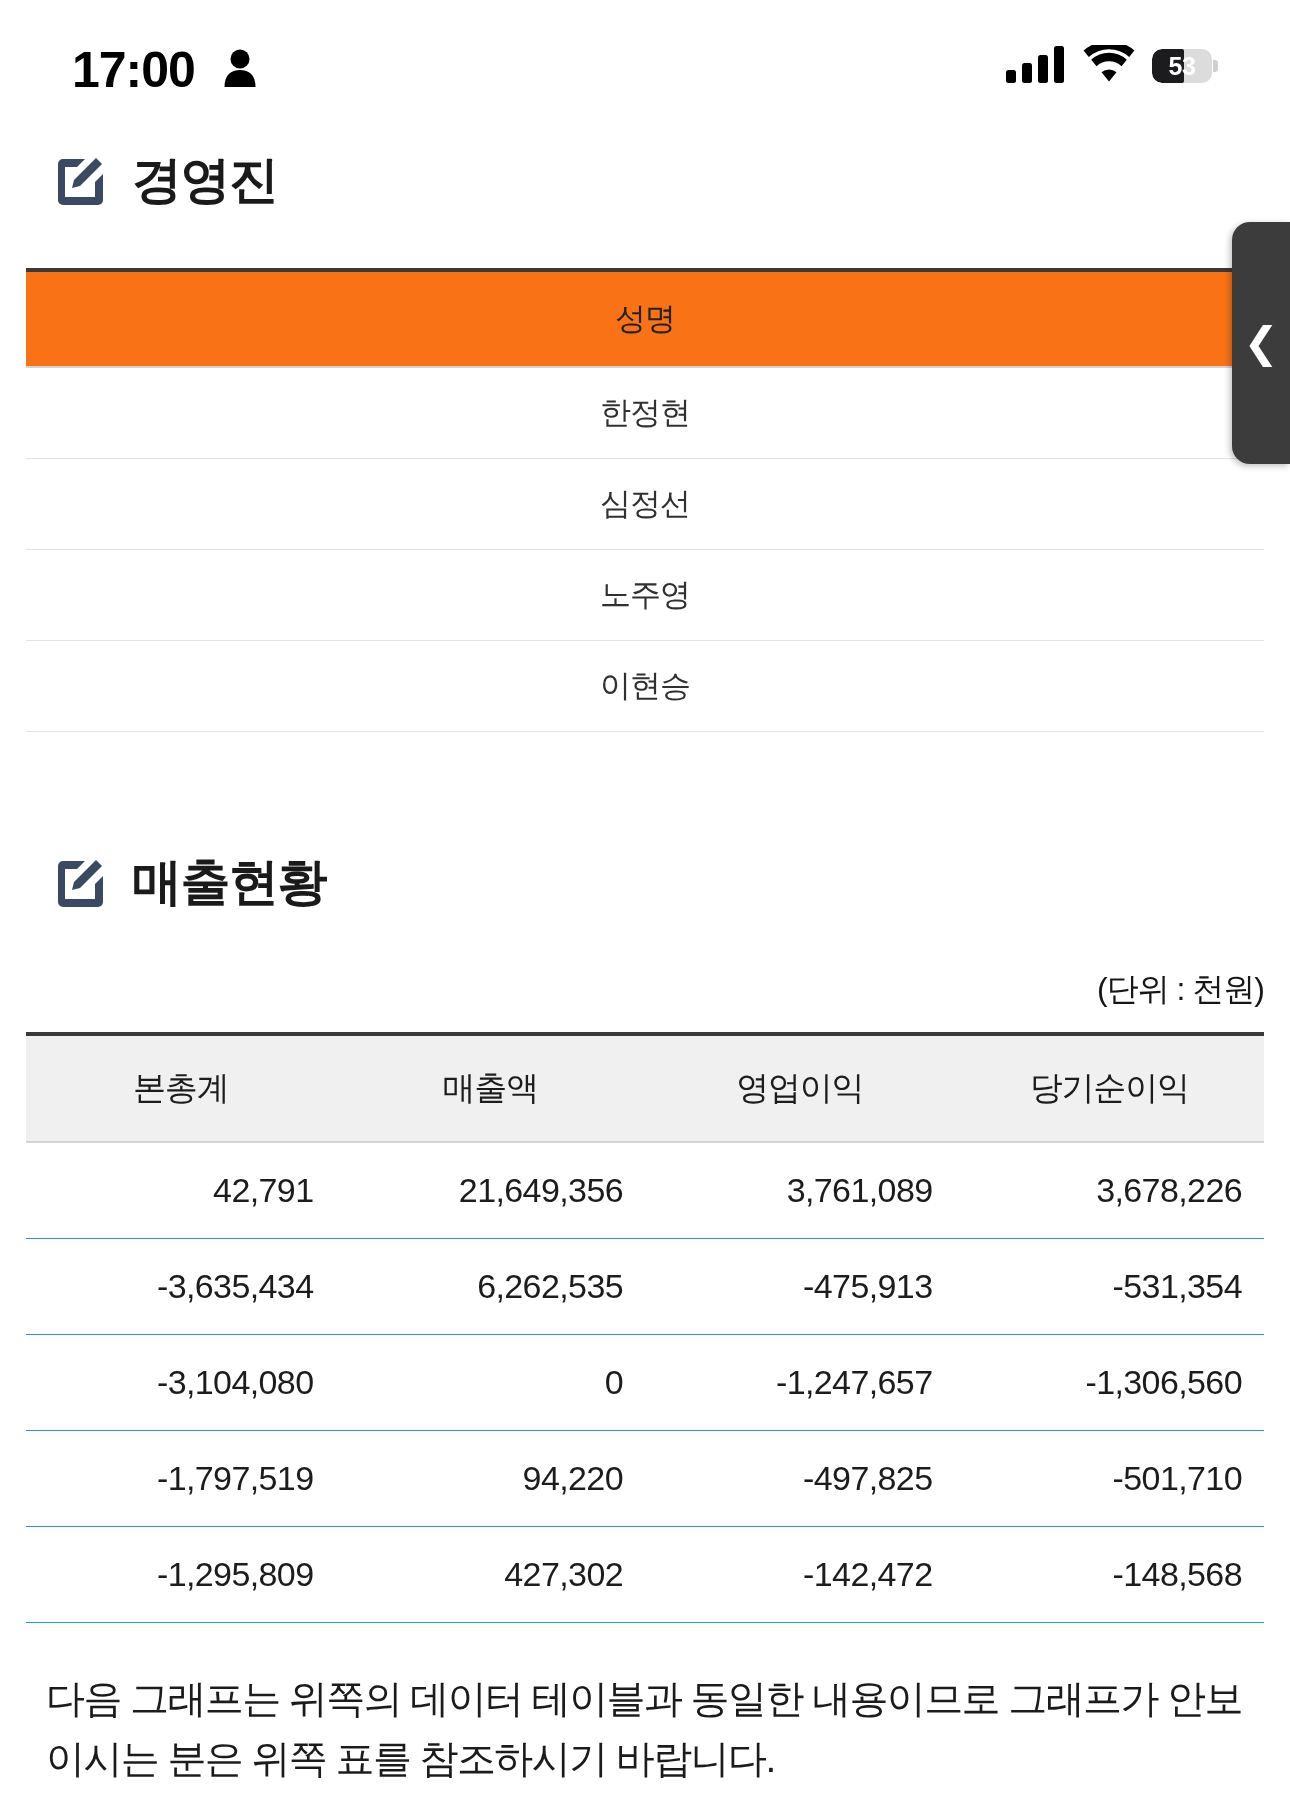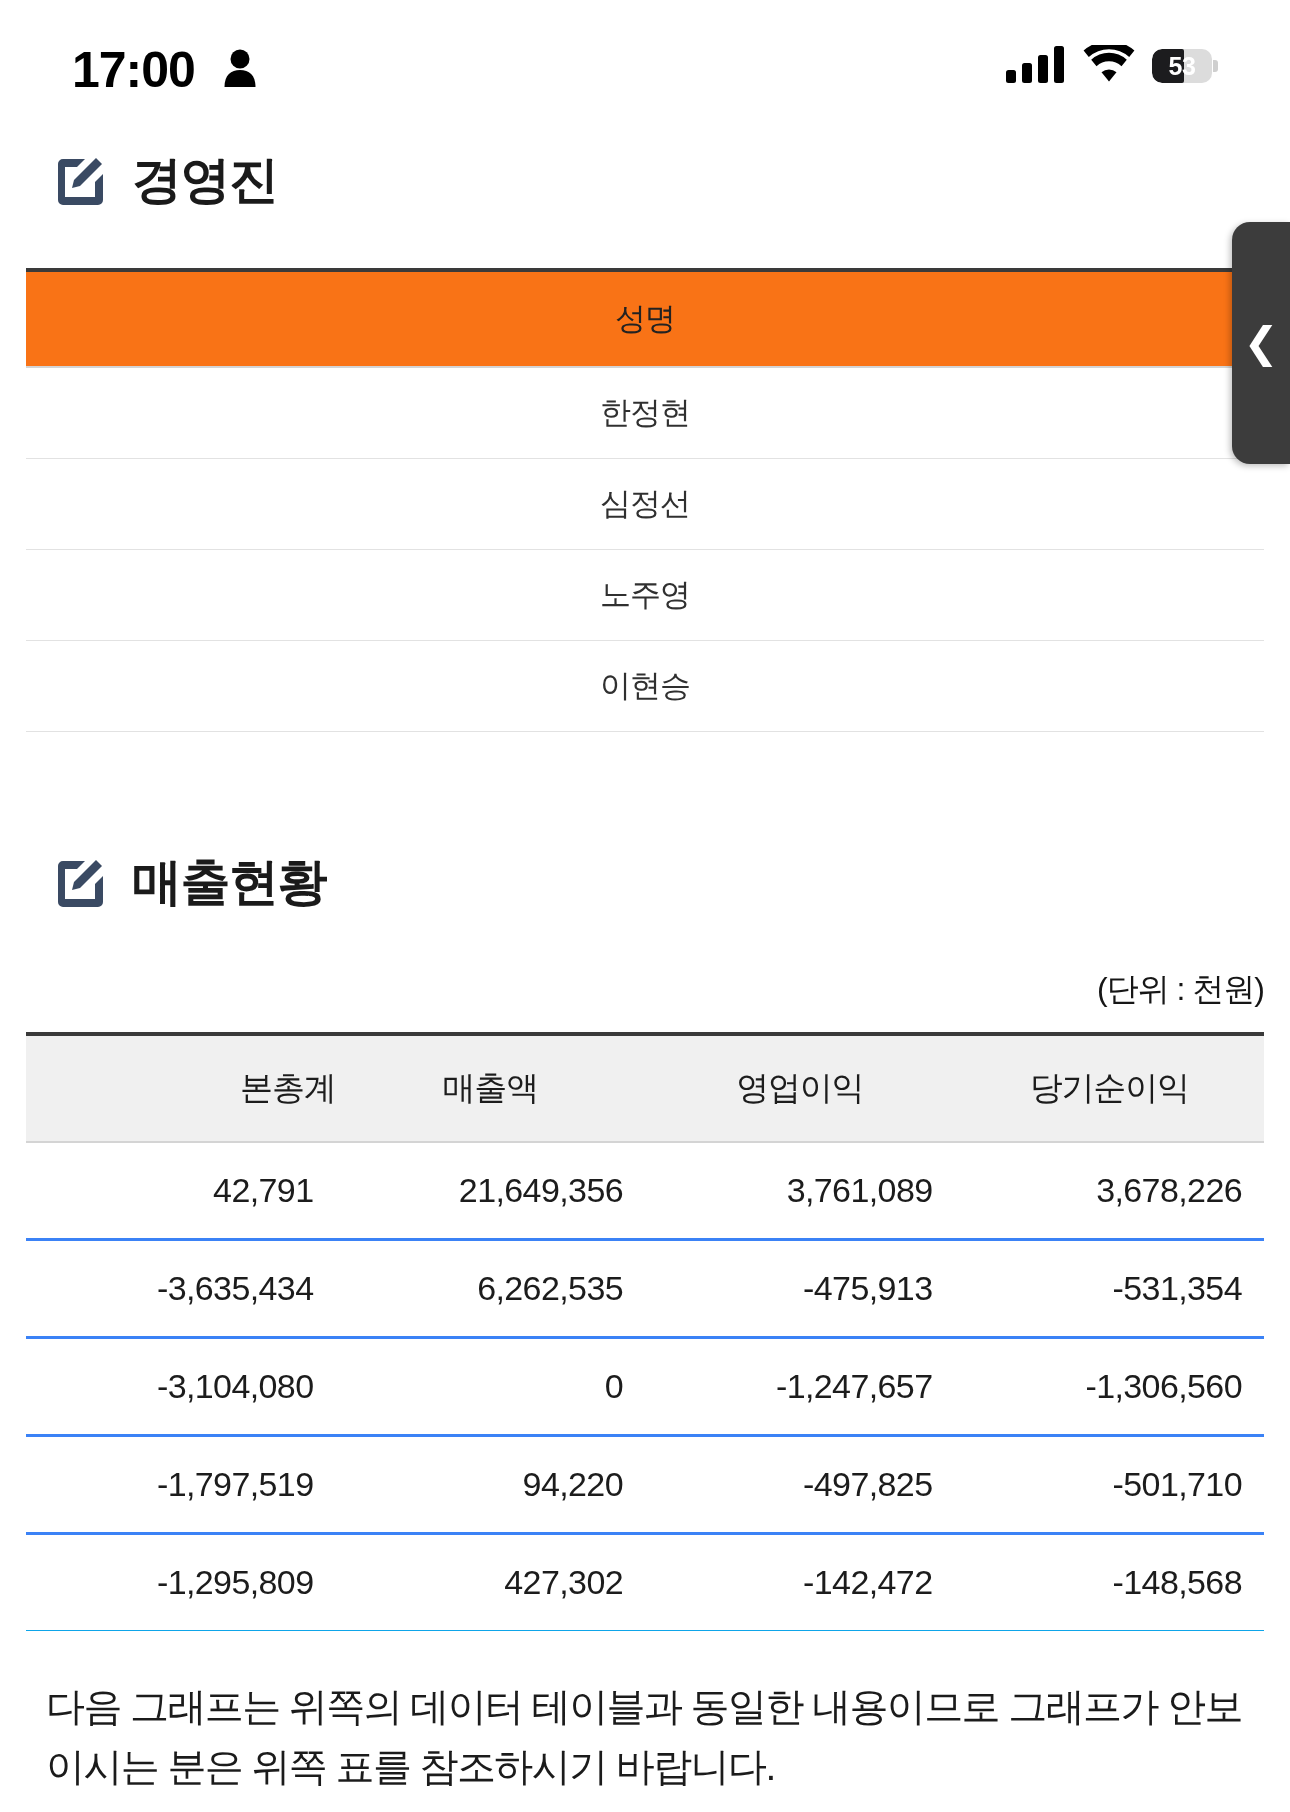--- a/index.html
+++ b/index.html
@@ -137,27 +137,27 @@
   .tbl-sales thead th {
     background: #f0f0f0;
     border-bottom: 2px solid #d4d4d4;
     font-size: 33px;
     font-weight: 400;
     color: #1c1c1c;
     padding: 30px 0;
     text-align: center;
     letter-spacing: -1.2px;
   }
-  .tbl-sales thead th.col-first { text-align: right; padding-left: 0; font-family: Liberation Mono, monospace; }
+  .tbl-sales thead th.col-first { text-align: center; padding-left: 0; font-family: Liberation Mono, monospace; }
   .tbl-sales tbody td {
     font-size: 34px;
     color: #1c1c1c;
     padding: 28px 22px 28px 0;
     text-align: right;
-    border-bottom: 3px solid #3b82f6;
+    border-bottom: 1px solid #3b82f6;
     letter-spacing: -0.6px;
   }
   .tbl-sales tbody tr:last-child td { border-bottom: 1px solid #0ea5e9; }
 
   .note {
     padding: 46px 46px 0 46px;
     font-size: 39px;
     line-height: 1.55;
     color: #1b1b1b;
     letter-spacing: -1.6px;

